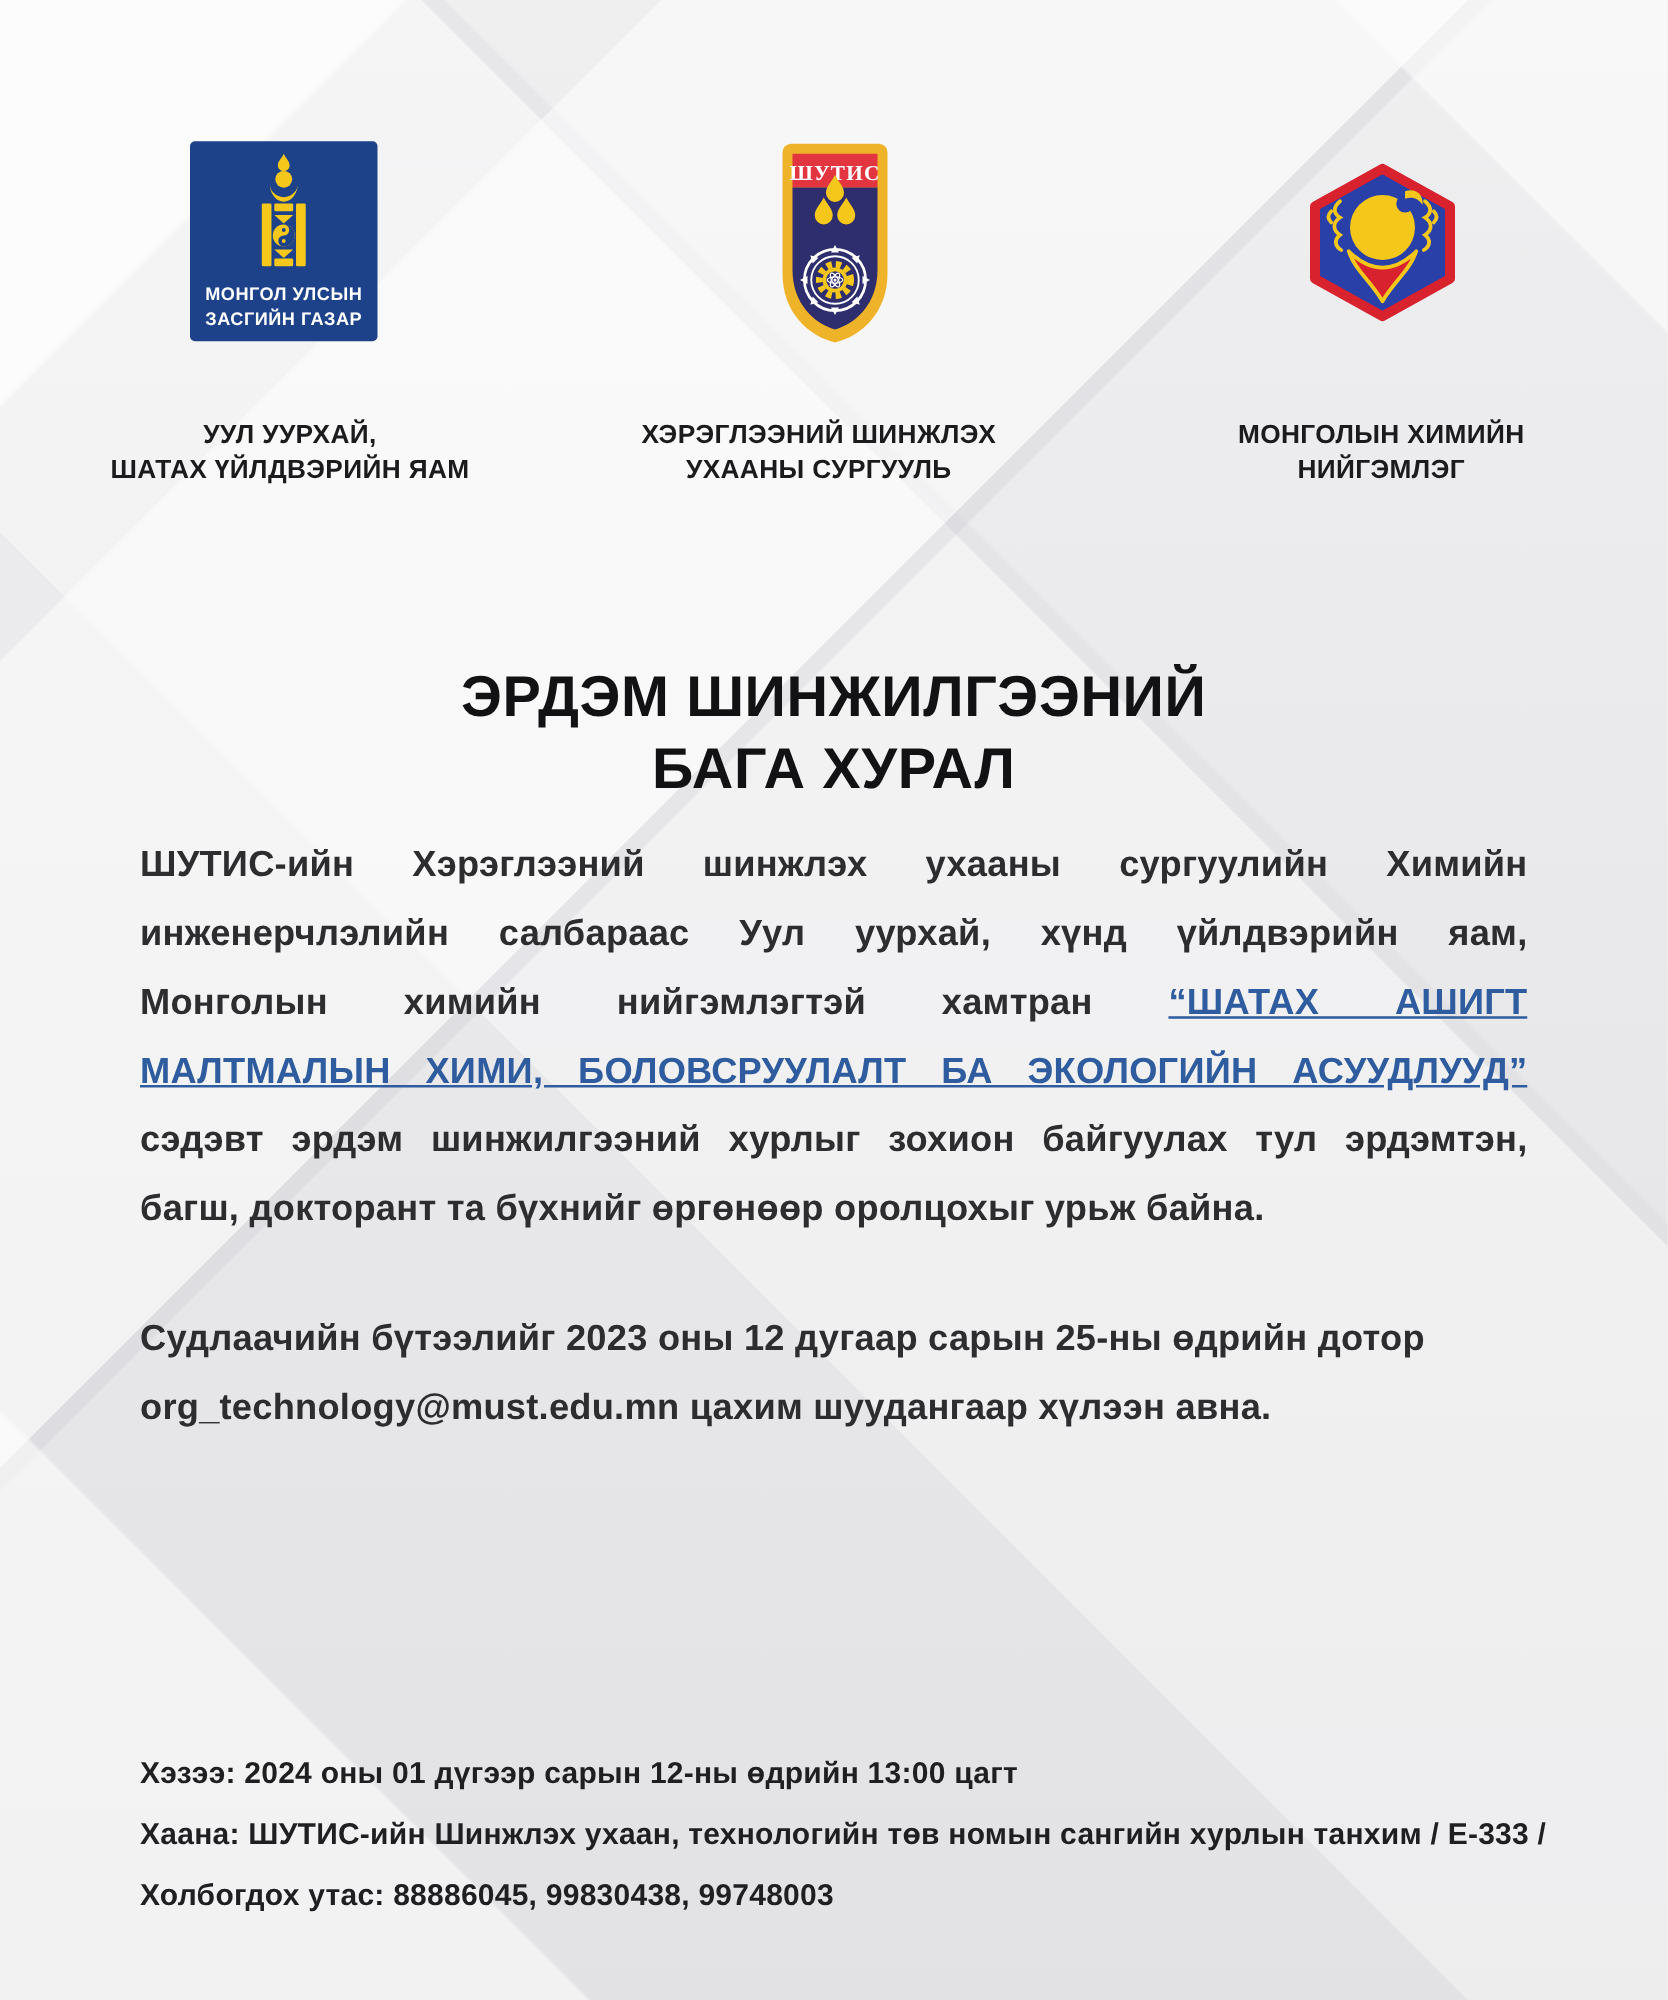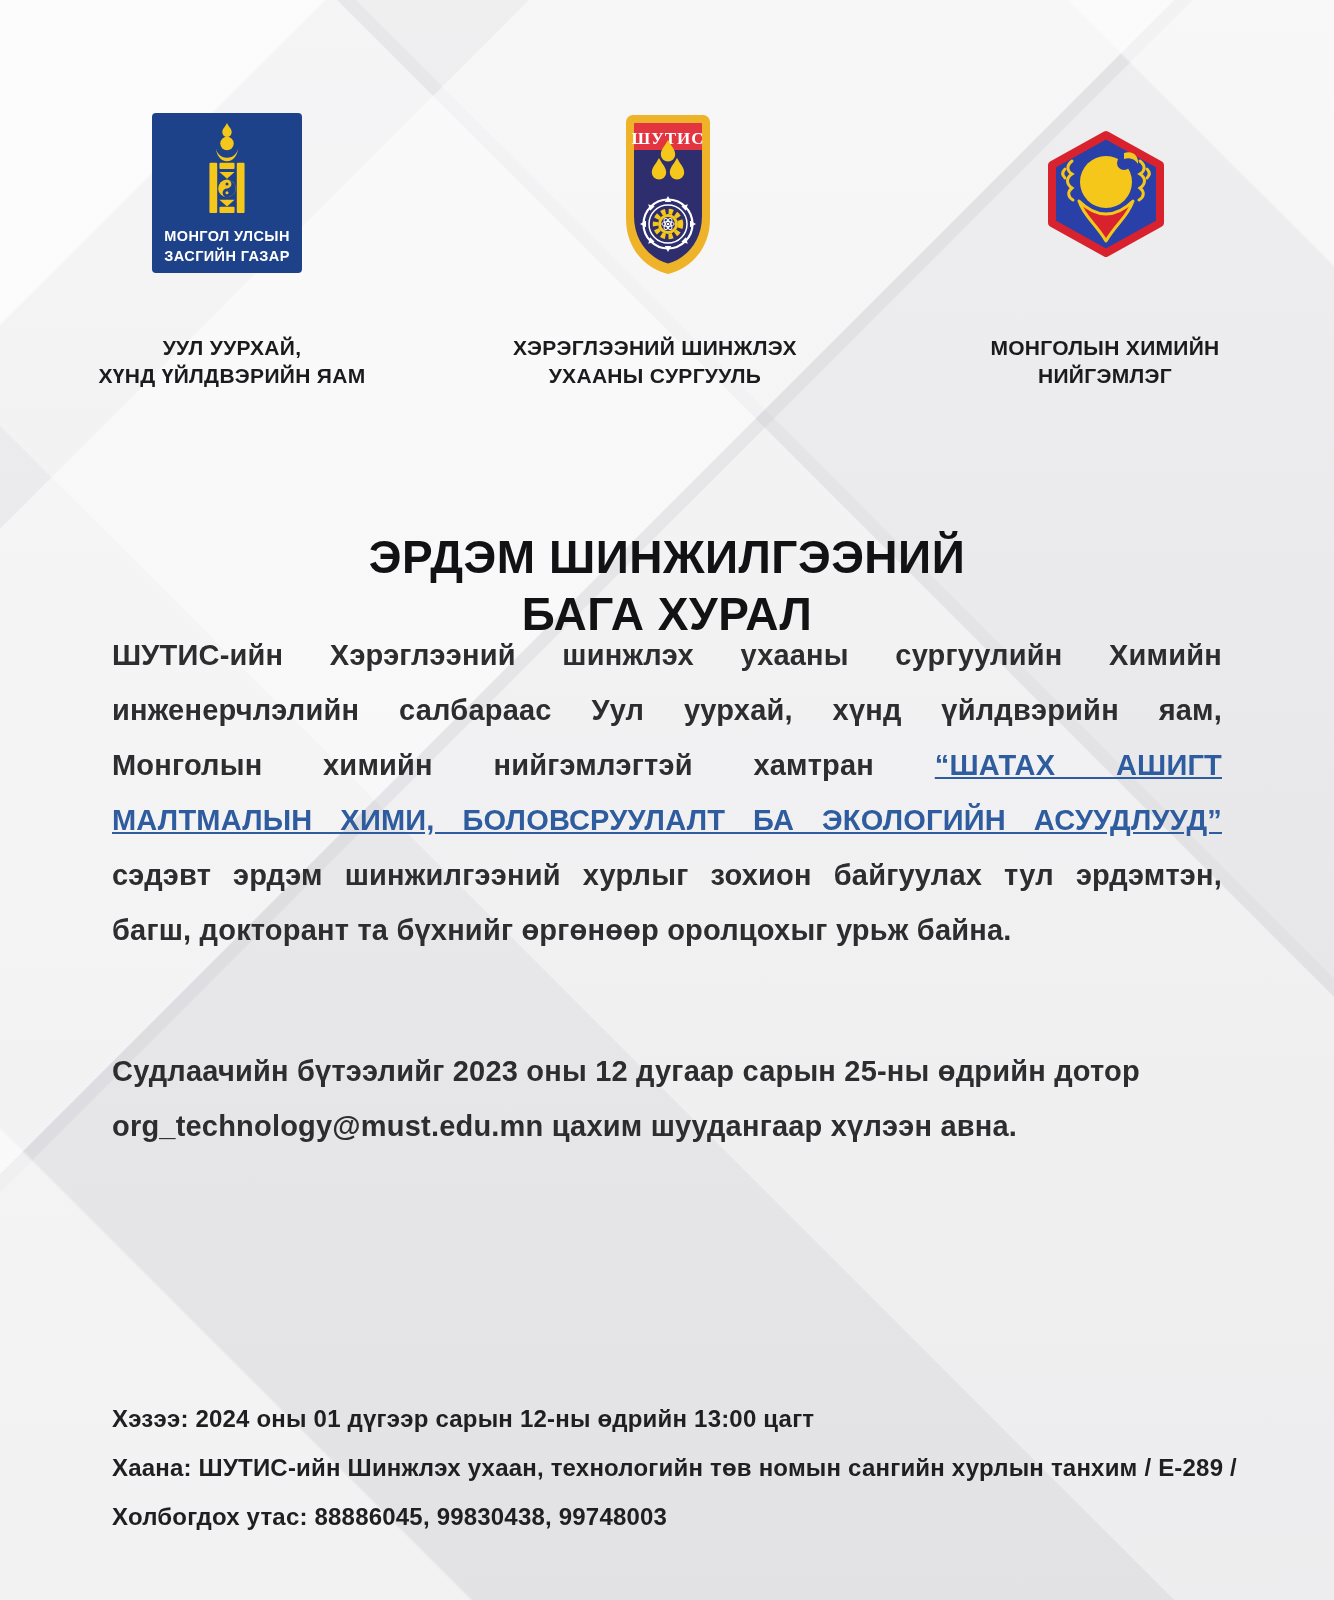--- a/index.html
+++ b/index.html
@@ -23,21 +23,21 @@
     font-weight:bold;font-size:14.5px;line-height:20px;letter-spacing:.4px;}
   .shutis-logo{position:absolute;left:622px;top:112px;width:92px;height:166px;}
   .chem-logo{position:absolute;left:1044px;top:129px;width:124px;height:130px;}
   .caption{position:absolute;top:295px;width:390px;text-align:center;color:#1b1b1d;
     font-weight:bold;font-size:21px;line-height:28px;letter-spacing:.3px;margin-top:39px;}
   .caption.c1{left:37px;} .caption.c2{left:460px;} .caption.c3{left:910px;}
   
   .title{position:absolute;left:0;right:0;top:497px;text-align:center;color:#121214;
     font-weight:bold;font-size:46px;line-height:57px;letter-spacing:.5px;margin-top:32px;}
   
-  .body-block{position:absolute;left:112px;top:628px;width:1110px;
+  .body-block{position:absolute;left:112px;top:665px;width:1110px;
     font-size:29px;font-weight:bold;color:#2d2d30;letter-spacing:.2px;}
   .body-block .ln{height:55px;line-height:55px;white-space:nowrap;}
   .body-block .ln.just{white-space:normal;text-align:justify;text-align-last:justify;height:55px;overflow:hidden;}
   .blue{color:#2e5c9e;text-decoration:underline;}
   .submission{position:absolute;left:112px;top:1044px;width:1160px;
     font-size:29px;font-weight:bold;color:#2d2d30;letter-spacing:.2px;}
   .submission .ln{height:55px;line-height:55px;white-space:nowrap;}
   
   .footer{position:absolute;left:112px;top:1394px;width:1210px;
     font-size:24px;font-weight:bold;color:#1f1f21;letter-spacing:.2px;}
@@ -118,21 +118,21 @@
         <path d="M28 32c-6 5-5 10 0 13c-6 4-6 10 0 14c-5 4-4 9 1 12"></path>
         <path d="M21 40c-3 3-3 6 0 9"></path>
         <path d="M96 32c6 5 5 10 0 13c6 4 6 10 0 14c5 4 4 9-1 12"></path>
         <path d="M103 40c3 3 3 6 0 9"></path>
       </g>
     </svg>
   </div>
 
   <div class="caption c1">
     <div>УУЛ УУРХАЙ,</div>
-    <div>ХҮНД ҮЙЛДВЭРИЙН ЯАМ</div>
+    <div>ШАТАХ ҮЙЛДВЭРИЙН ЯАМ</div>
   </div>
   <div class="caption c2">
     <div>ХЭРЭГЛЭЭНИЙ ШИНЖЛЭХ</div>
     <div>УХААНЫ СУРГУУЛЬ</div>
   </div>
   <div class="caption c3">
     <div>МОНГОЛЫН ХИМИЙН</div>
     <div>НИЙГЭМЛЭГ</div>
   </div>
 
@@ -150,17 +150,17 @@
     <div class="ln">багш, докторант та бүхнийг өргөнөөр оролцохыг урьж байна.</div>
   </div>
 
   <div class="submission">
     <div class="ln">Судлаачийн бүтээлийг 2023 оны 12 дугаар сарын 25-ны өдрийн дотор</div>
     <div class="ln">org_technology@must.edu.mn цахим шуудангаар хүлээн авна.</div>
   </div>
 
   <div class="footer">
     <div class="ln">Хэзээ: 2024 оны 01 дүгээр сарын 12-ны өдрийн 13:00 цагт</div>
-    <div class="ln">Хаана: ШУТИС-ийн Шинжлэх ухаан, технологийн төв номын сангийн хурлын танхим / E-289 /</div>
+    <div class="ln">Хаана: ШУТИС-ийн Шинжлэх ухаан, технологийн төв номын сангийн хурлын танхим / E-333 /</div>
     <div class="ln">Холбогдох утас: 88886045, 99830438, 99748003</div>
   </div>
 
 </div>
 
 </body></html>

